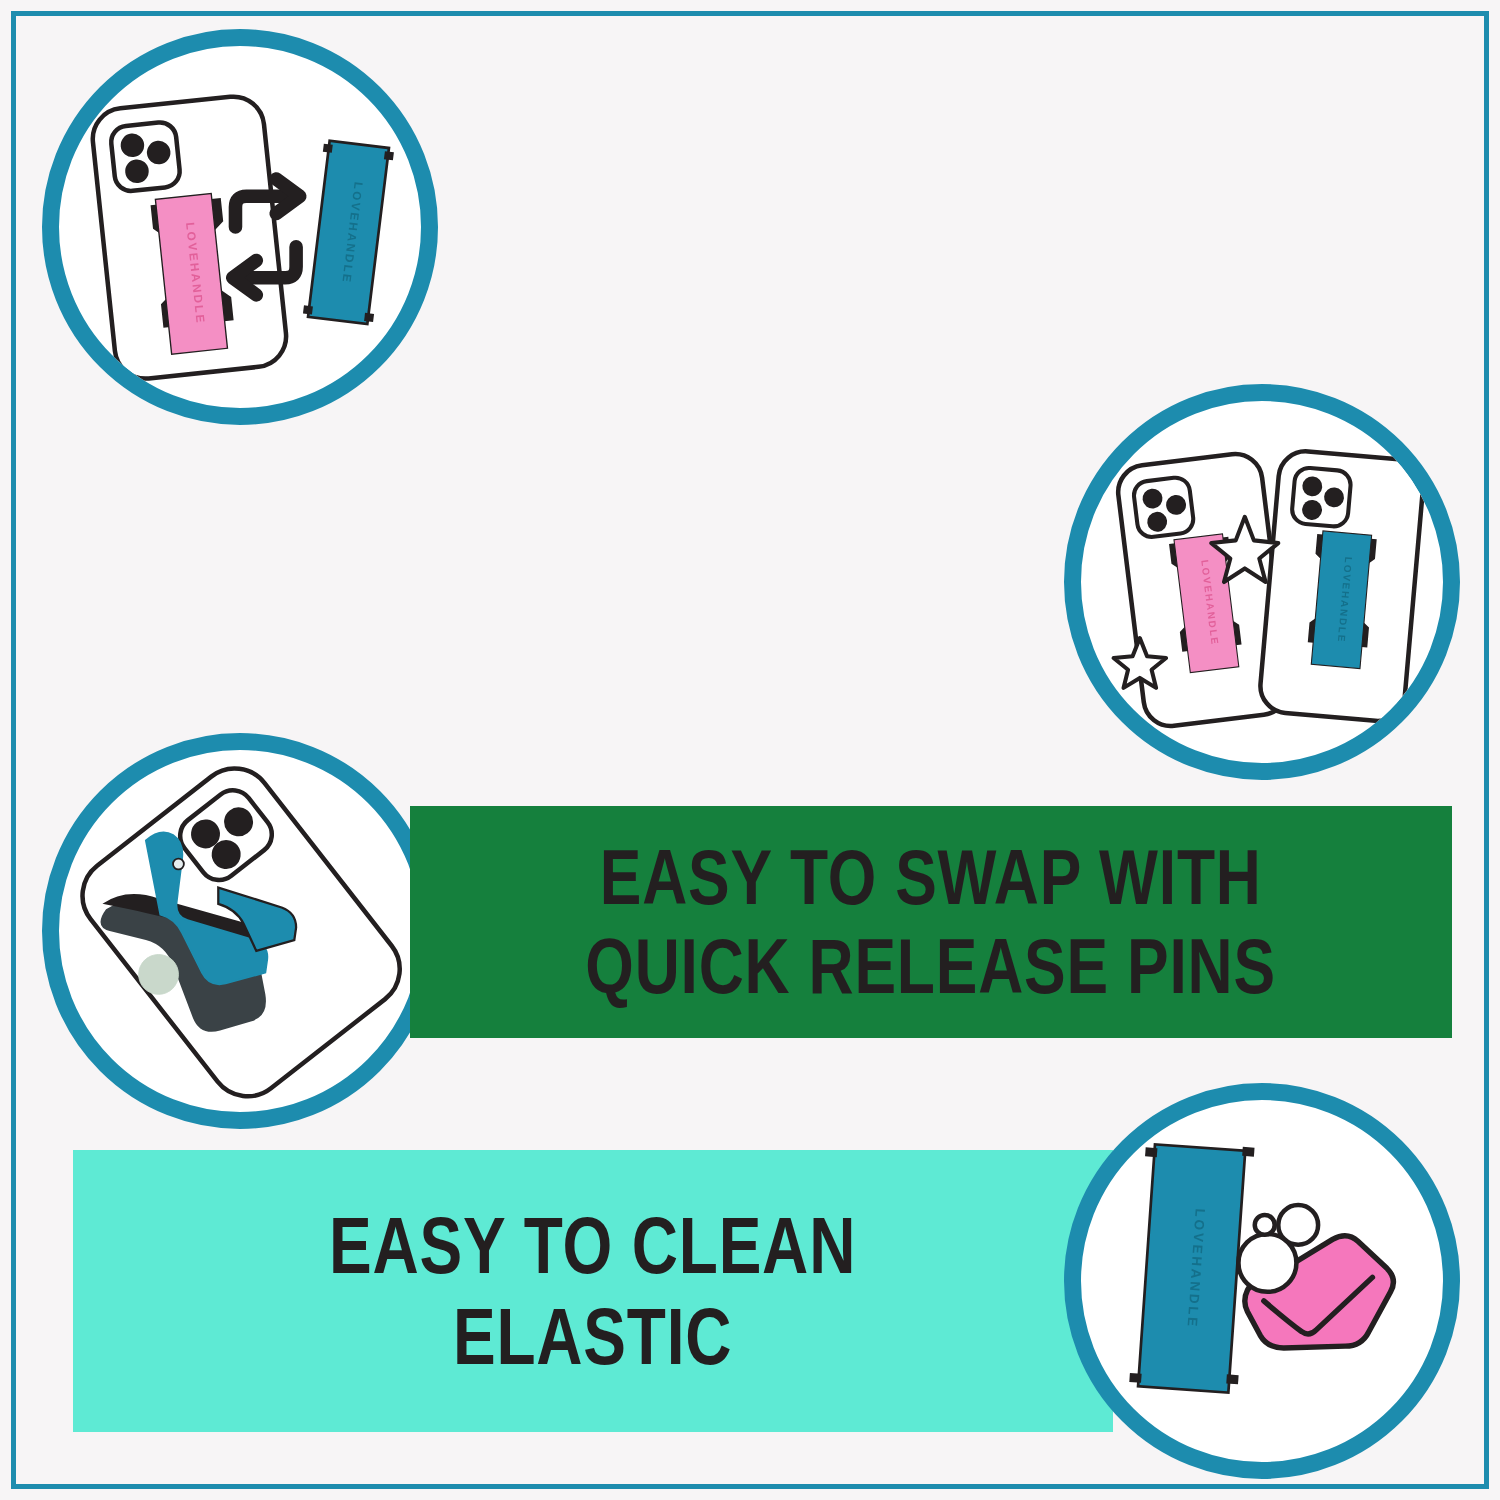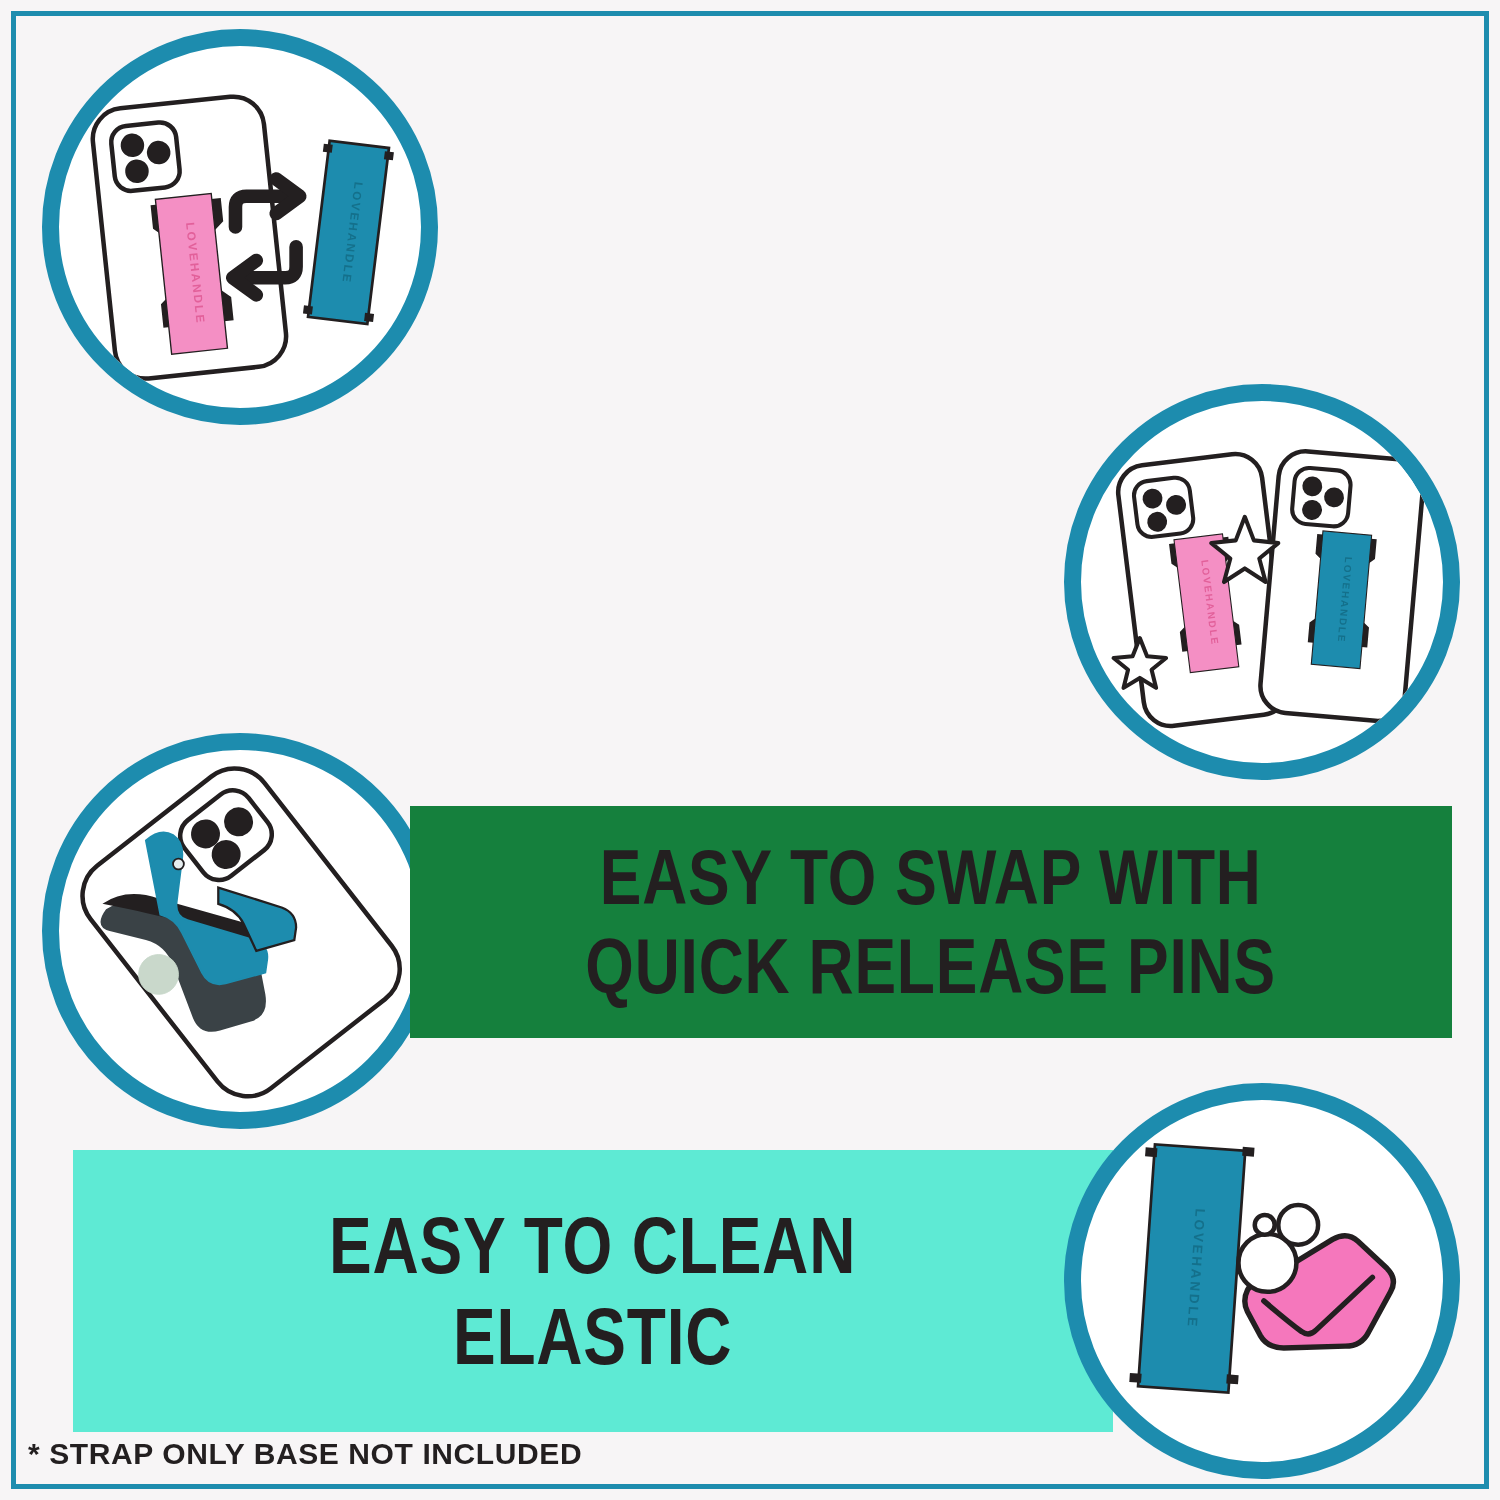--- a/index.html
+++ b/index.html
@@ -207,15 +207,14 @@
       <path d="M184 210 q6 -12 22 -12 l72 -44 q16 -9 28 2 l32 30 q12 12 4 26 l-24 44
                q-8 16 -26 16 l-68 2 q-18 0 -26 -14 l-14 -26 q-6 -12 0 -24 z" fill="#F577BC" stroke="#231F20" stroke-width="6" stroke-linejoin="round"></path>
       <path d="M202 222 q28 24 42 34 q8 6 16 -2 l62 -58" fill="none" stroke="#231F20" stroke-width="6" stroke-linecap="round" stroke-linejoin="round"></path>
 
       <circle cx="206" cy="180" r="32" fill="#ffffff" stroke="#231F20" stroke-width="5"></circle>
       <circle cx="240" cy="138" r="22" fill="#ffffff" stroke="#231F20" stroke-width="5"></circle>
       <circle cx="203" cy="138" r="11" fill="#ffffff" stroke="#231F20" stroke-width="5"></circle>
     </svg>
   </div>
 
-  <div id="footnote">* STRAP ONLY BASE NOT INCLUDED</div>
 
 </div>
 
 </body></html>

